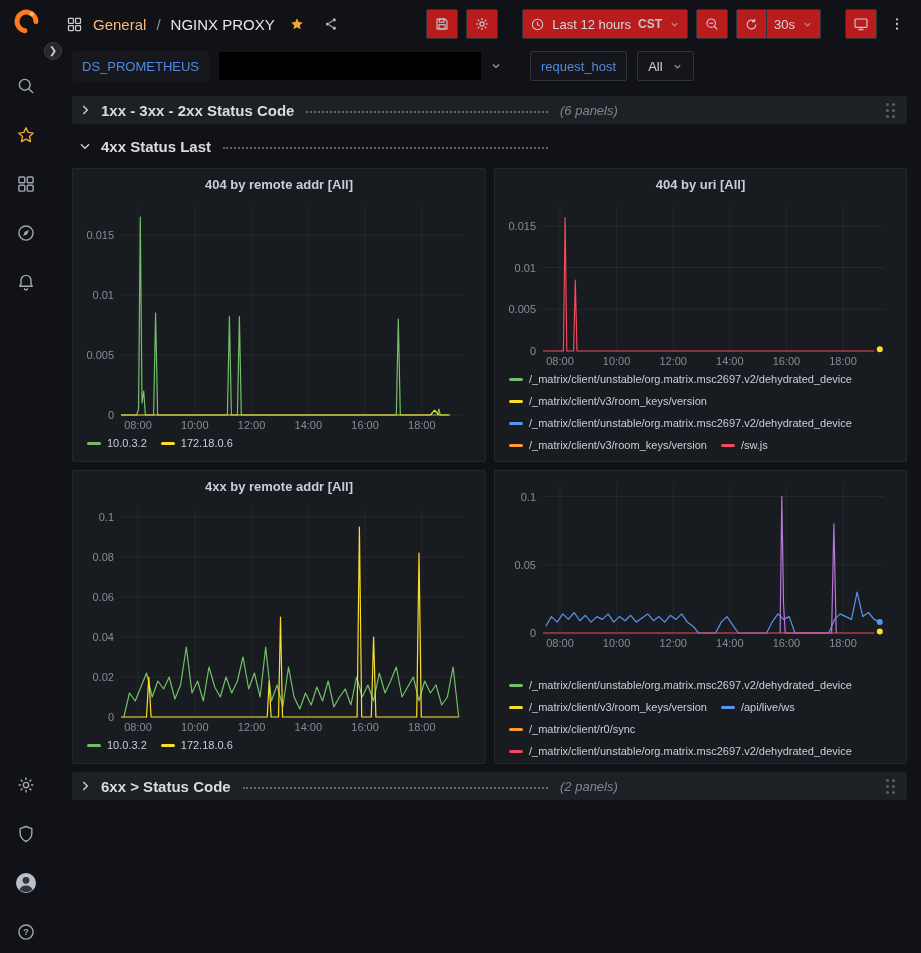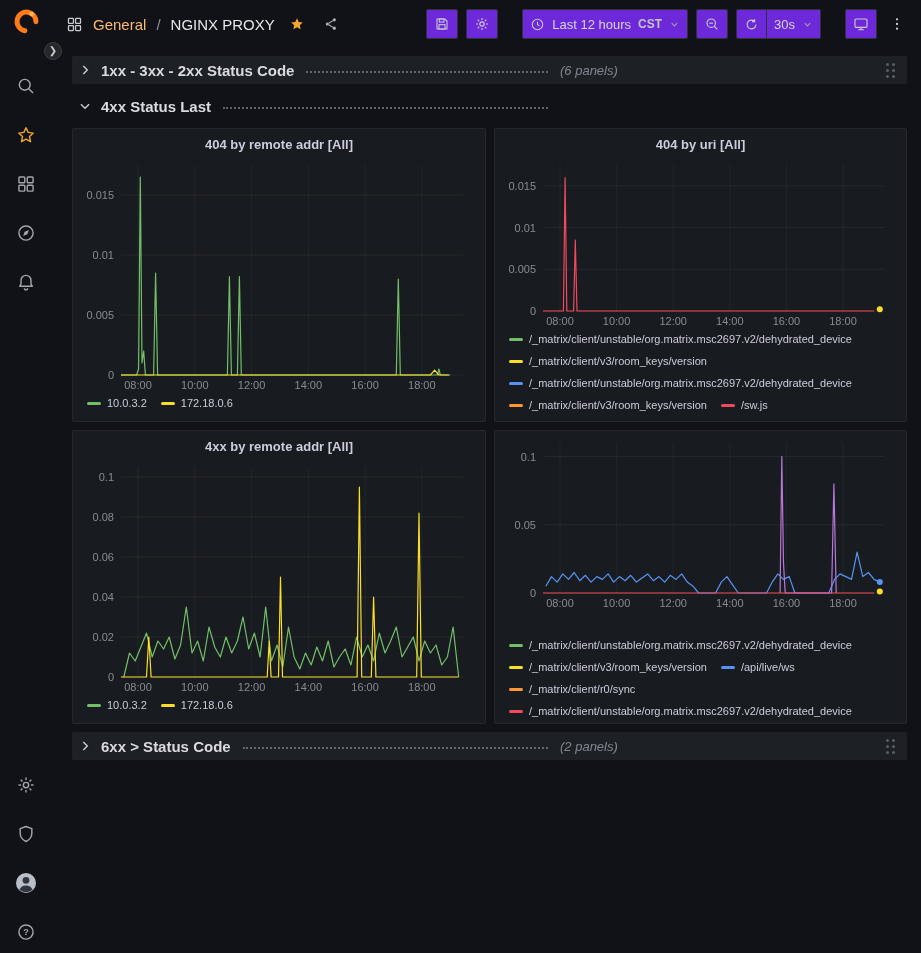--- a/index.html
+++ b/index.html
@@ -31,21 +31,21 @@
   .topbar { height:48px; flex:0 0 48px; display:flex; align-items:center; gap:8px; padding:0 12px 0 14px; }
   .crumb-icon { color:#c9cbd1; margin-right:2px; }
   .crumb-section { color:#fdba74; font-size:15px; }
   .crumb-sep { color:#8d8f99; font-size:15px; margin:0 2px; }
   .crumb-title { color:#e6e7ea; font-size:15px; font-weight:500; }
   .crumb-star { color:#f0a62f; margin-left:6px; }
   .crumb-share { color:#b3b6bd; margin-left:10px; }
   .spacer { flex:1; }
   .hbtn {
     height:30px; min-width:30px; padding:0 7px; display:flex; align-items:center; justify-content:center; gap:7px;
-    background:#6d28d9; border:1px solid #2f3237; border-radius:2px; color:#c9cbd1; cursor:pointer; white-space:nowrap;
+    background:#b91c1c; border:1px solid #2f3237; border-radius:2px; color:#c9cbd1; cursor:pointer; white-space:nowrap;
   }
   .hbtn .lbl { font-size:13px; color:#d5d6db; }
   .hbtn .tz { font-size:12px; font-weight:600; color:#c2c4ca; }
   .icon-plain { border:none; background:transparent; min-width:22px; padding:0 4px; }
   .group { display:flex; }
   .group .hbtn:first-child { border-radius:2px 0 0 2px; }
   .group .hbtn:last-child { border-radius:0 2px 2px 0; border-left:none; }
   .gap { width:8px; }
   
   .varbar { height:40px; flex:0 0 40px; display:flex; align-items:center; gap:10px; padding:0 14px 4px 20px; }
@@ -281,20 +281,41 @@
       <svg width="16" height="16" viewBox="0 0 24 24">
         <g fill="currentColor">
             <circle cx="12" cy="5" r="1.7"></circle>
             <circle cx="12" cy="12" r="1.7"></circle>
             <circle cx="12" cy="19" r="1.7"></circle>
           </g>
       </svg>
     </div>
   </div>
 
+  <div class="varbar">
+    <div class="var-chip">DS_PROMETHEUS</div>
+    <div class="var-value">
+      <div class="redact"></div>
+      <span class="chev-sm">
+        <svg width="12" height="12" viewBox="0 0 24 24">
+            <polyline points="6,9 12,15 18,9" fill="none" stroke="currentColor" stroke-width="2.4"></polyline>
+          </svg>
+      </span>
+    </div>
+    <span class="gap"></span>
+    <div class="var-chip bordered">request_host</div>
+    <div class="all-dd">
+      <span>All</span>
+      <span class="chev-sm">
+        <svg width="11" height="11" viewBox="0 0 24 24">
+            <polyline points="6,9 12,15 18,9" fill="none" stroke="currentColor" stroke-width="2.4"></polyline>
+          </svg>
+      </span>
+    </div>
+  </div>
 
   <div class="dash">
 
     <div class="rowhdr collapsed">
       <div class="row-left">
         <span class="row-chev">
           <svg width="14" height="14" viewBox="0 0 24 24">
               <polyline points="9,5 16,12 9,19" fill="none" stroke="currentColor" stroke-width="2.4"></polyline>
             </svg>
         </span>

